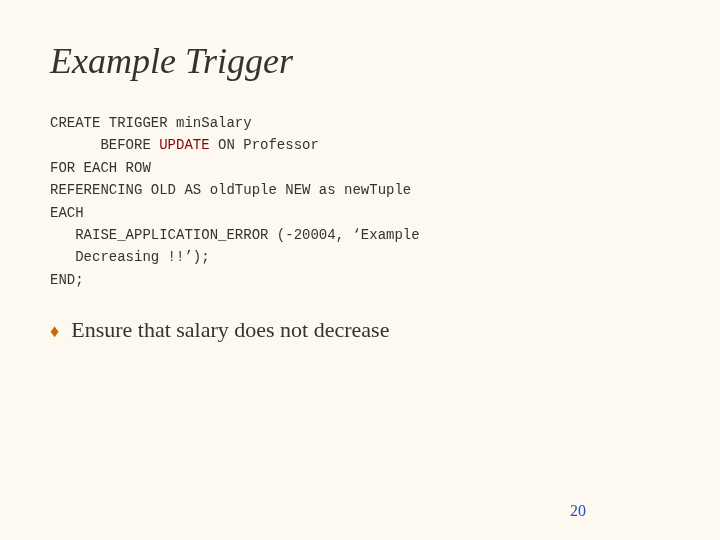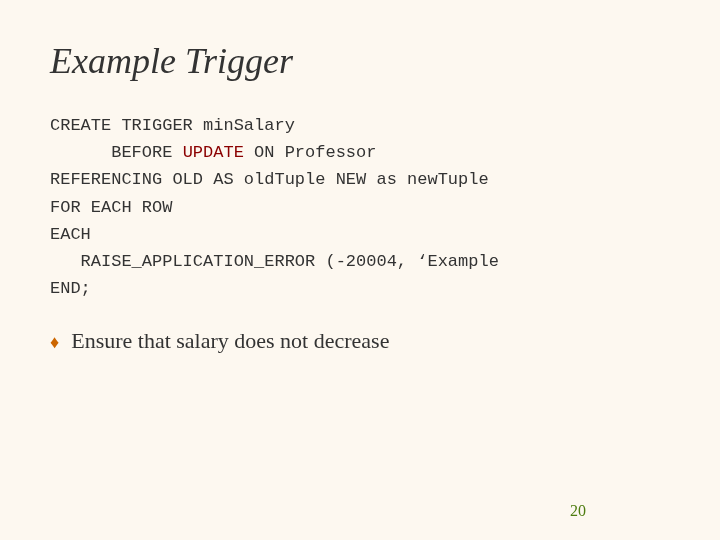--- a/index.html
+++ b/index.html
@@ -28,21 +28,21 @@
       font-family: Georgia, 'Times New Roman', serif;
       font-style: italic;
       font-size: 36px;
       color: #333333;
       margin-bottom: 30px;
       font-weight: normal;
     }
 
     .code-block {
       font-family: 'Courier New', Courier, monospace;
-      font-size: 17px;
+      font-size: 14px;
       color: #333333;
       line-height: 1.6;
       margin-bottom: 26px;
       background-color: transparent;
     }
 
     .code-line {
       white-space: pre;
     }
 
@@ -61,37 +61,38 @@
       font-size: 18px;
       margin-top: 4px;
     }
 
     .page-number {
       position: absolute;
       bottom: 20px;
       right: 30px;
       font-family: Georgia, 'Times New Roman', serif;
       font-size: 16px;
-      color: #4d7c0f;
+      color: #1d4ed8;
     }
   </style>
 </head>
 <body>
 
 <div class="slide-container">
 
   <h1 class="title">Example Trigger</h1>
 
   <div class="code-block">
     <div class="code-line">CREATE TRIGGER min<span style="color:#333">S</span>alary</div>
     <div class="code-line">      BEFORE <span style="color:#8b0000; font-weight:normal;">UPDATE</span> ON Professor</div>
+    <div class="code-line">FOR EACH ROW</div>
     <div class="code-line">REFERENCING OLD AS oldTuple NEW as newTuple</div>
-    <div class="code-line">FOR EACH ROW</div>
     <div class="code-line">EACH</div>
     <div class="code-line">   RAISE_APPLICATION_ERROR (-20004, ‘Example</div>
+    <div class="code-line">   Decreasing !!’);</div>
     <div class="code-line">END;</div>
   </div>
 
   <div class="bullet-section">
     <span class="bullet-diamond">♦</span>
     <span>Ensure that salary does not decrease</span>
   </div>
 
   <div class="page-number">20</div>
 

